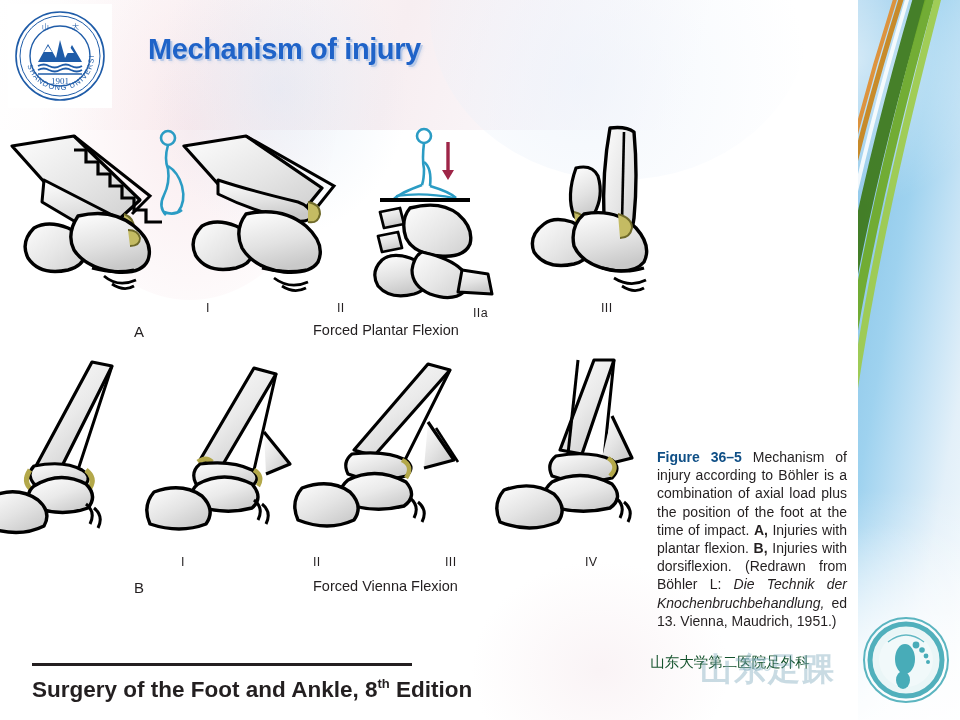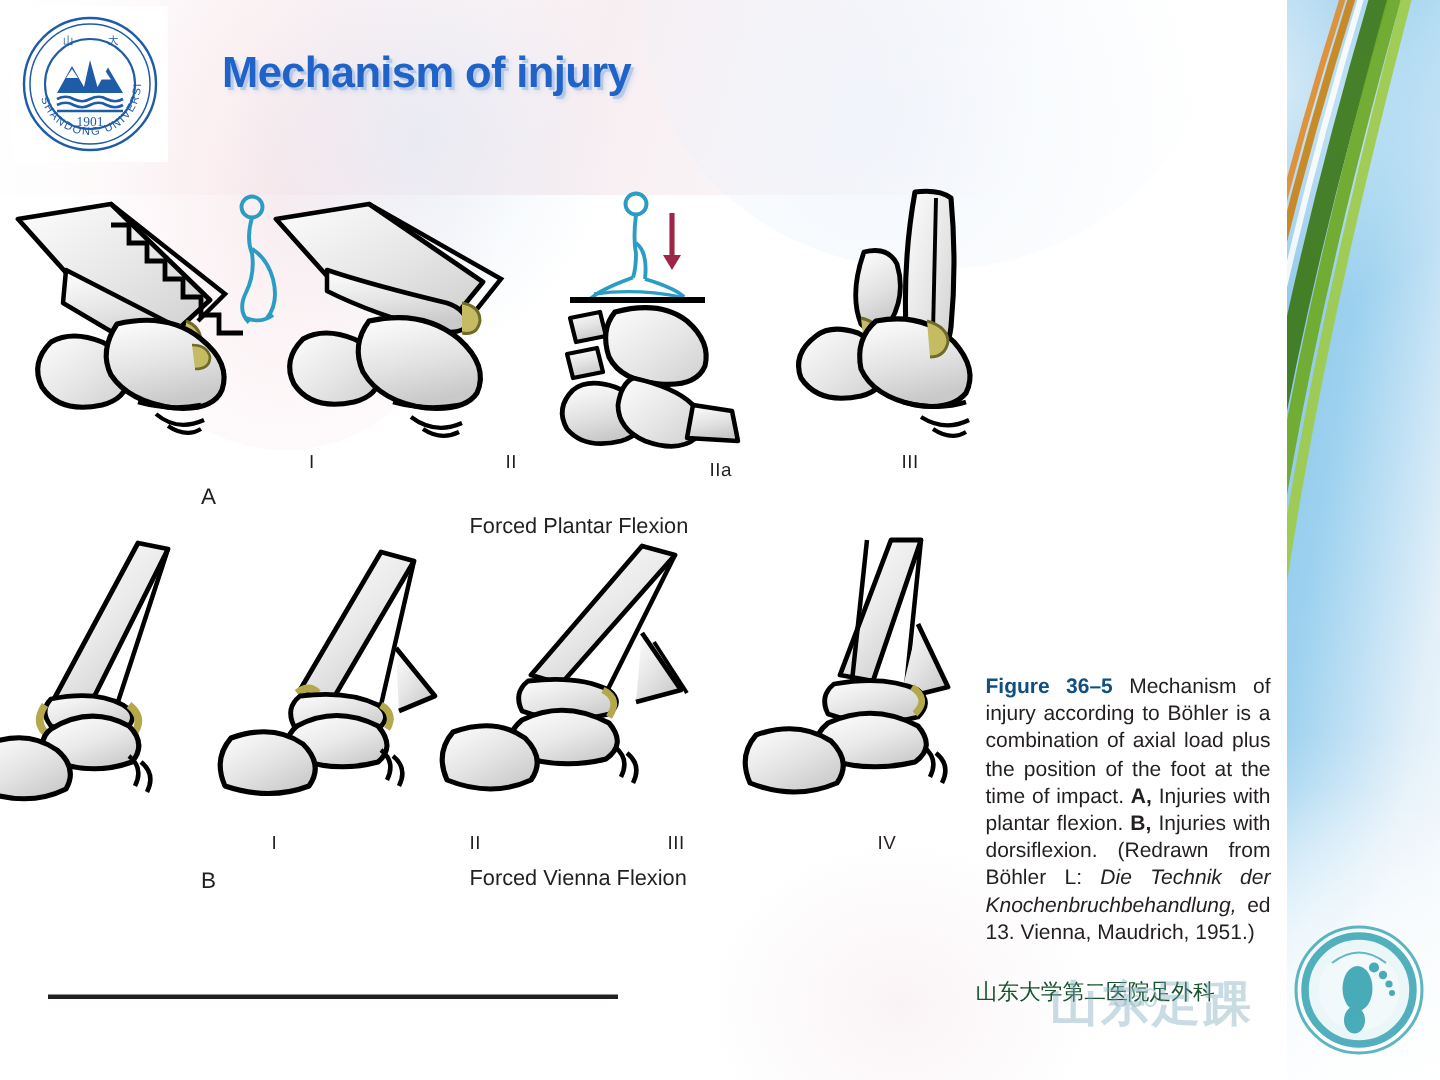--- a/index.html
+++ b/index.html
@@ -337,21 +337,21 @@
         <path d="M74,160 q16,10 32,2 M82,168 q12,8 22,2" fill="none" stroke="#000" stroke-width="2.8"></path>
       </g>
     </svg>
 
     <div class="fig-label fig-roman" style="left:206px;top:183px;">I</div>
     <div class="fig-label fig-roman" style="left:337px;top:183px;">II</div>
     <div class="fig-label fig-roman" style="left:473px;top:188px;">IIa</div>
     <div class="fig-label fig-roman" style="left:601px;top:183px;">III</div>
 
     <div class="fig-label fig-panel-letter" style="left:134px;top:205px;">A</div>
-    <div class="fig-label fig-caption-line" style="left:313px;top:204px;margin-top:21px;">Forced Plantar Flexion</div>
+    <div class="fig-label fig-caption-line" style="left:313px;top:204px;">Forced Plantar Flexion</div>
 
     <svg width="858" height="200" viewBox="0 0 858 200" style="position:absolute;left:0;top:240px;">
       <defs>
         <linearGradient id="bg3" x1="0" y1="0" x2="0.7" y2="1">
           <stop offset="0%" stop-color="#ffffff"></stop>
             <stop offset="55%" stop-color="#eaeaea"></stop>
           <stop offset="100%" stop-color="#cccccc"></stop>
         </linearGradient>
         <linearGradient id="bg4" x1="0.1" y1="0" x2="0.9" y2="1">
           <stop offset="0%" stop-color="#fcfcfc"></stop>
@@ -415,20 +415,21 @@
     <div class="fig-label fig-panel-letter" style="left:134px;top:461px;">B</div>
     <div class="fig-label fig-caption-line" style="left:313px;top:460px;">Forced Vienna Flexion</div>
   </div>
 
   <div class="caption">
     <span class="fignum">Figure 36–5</span>
     <span> Mechanism of injury according to Böhler is a combination of axial load plus the position of the foot at the time of impact. <b>A,</b> Injuries with plantar flexion. <b>B,</b> Injuries with dorsiflexion. (Redrawn from Böhler L: <i>Die Technik der Knochenbruchbehandlung,</i> ed 13. Vienna, Maudrich, 1951.)</span>
   </div>
 
   <div class="footer-rule"></div>
+  <div class="book-title"><span>Surgery of the Foot and Ankle, 8</span><sup>th</sup><span> Edition</span></div>
 
   <div class="cn-footer">
     <span>山东大学第二医院足外科</span>
   </div>
 
   <div class="watermark-text">山东足踝</div>
   <div class="watermark-360">360</div>
 
   <svg class="seal" viewBox="0 0 96 96">
     <circle cx="48" cy="48" r="42" fill="none" stroke="#3fa8b5" stroke-width="2" opacity=".85"></circle>

